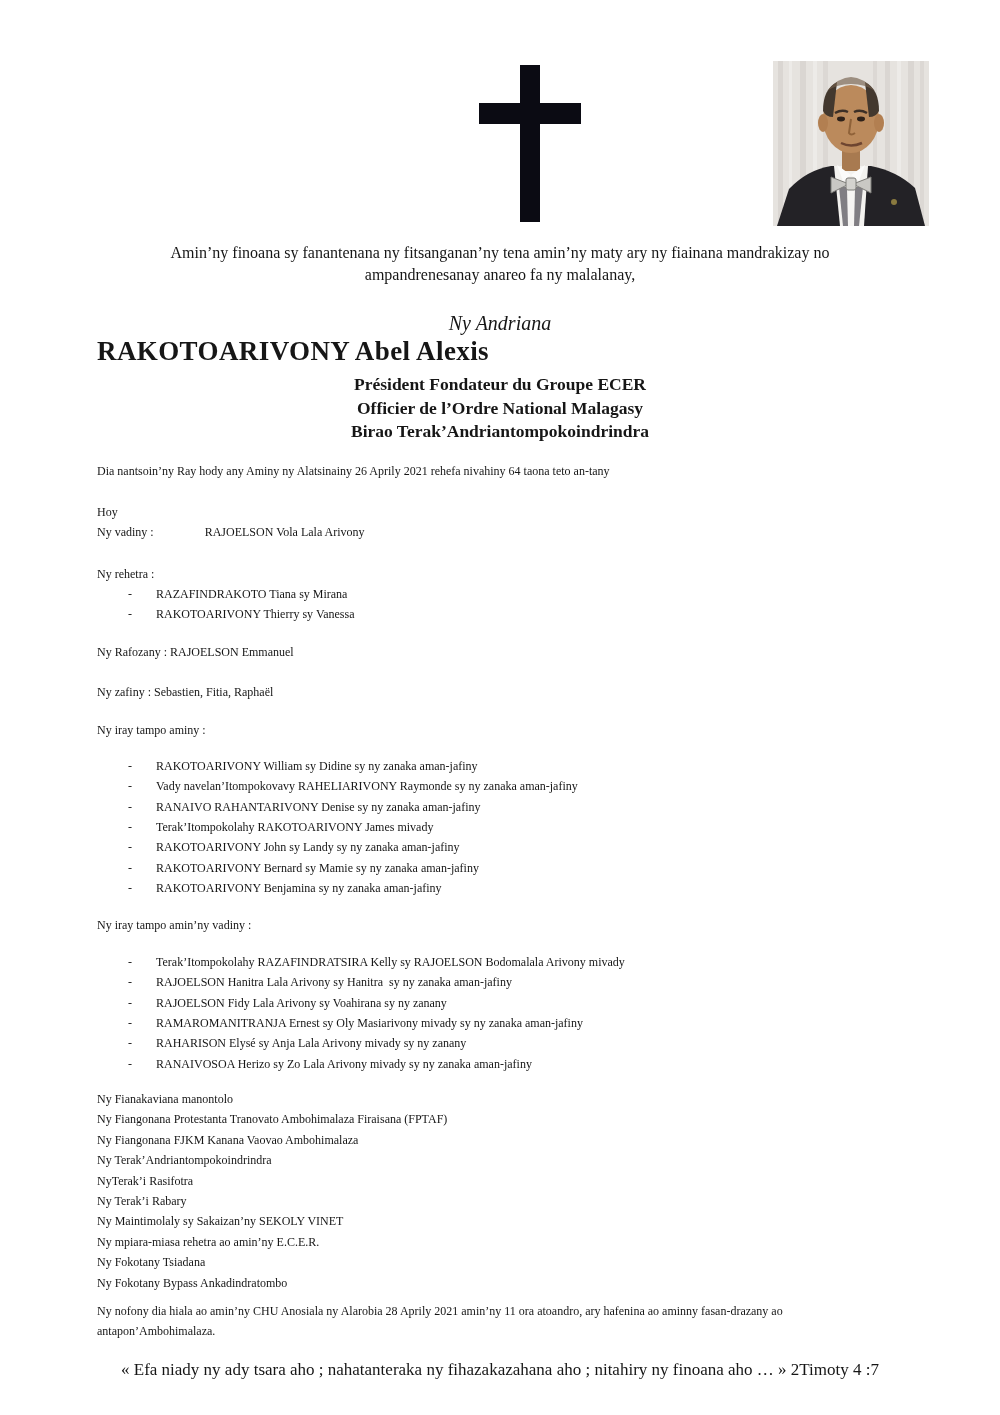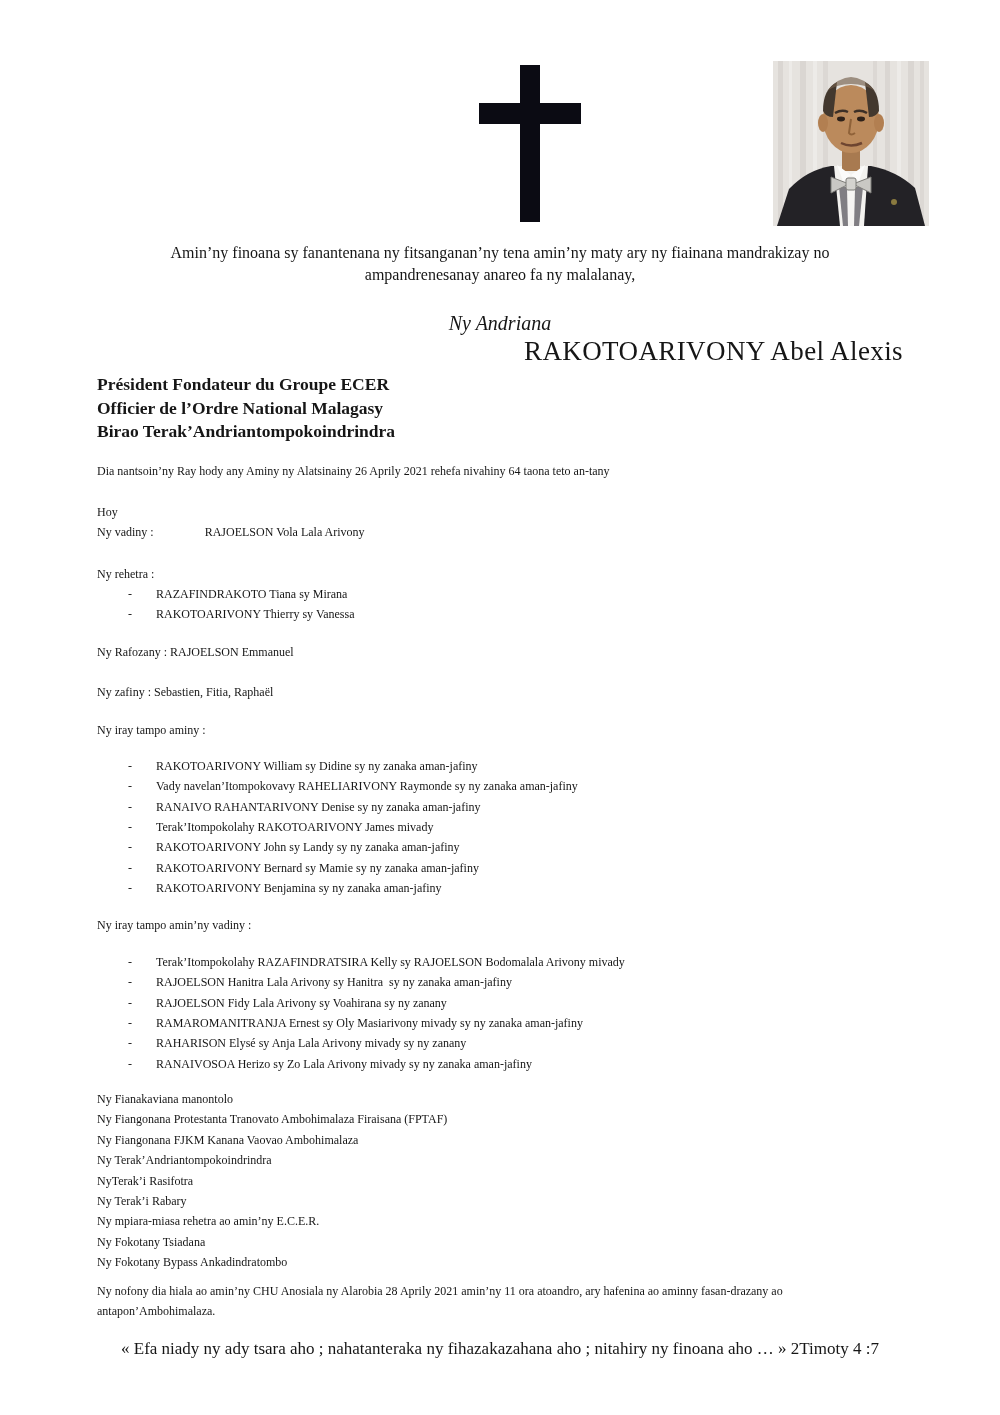--- a/index.html
+++ b/index.html
@@ -16,23 +16,23 @@
   .masthead { position:relative; height:232px; }
   .cross { position:absolute; left:443px; top:61px; width:102px; height:157px; }
   .cross .bar-v { position:absolute; left:41px; top:0; width:20px; height:157px; background:#0b0b13; }
   .cross .bar-h { position:absolute; left:0; top:38px; width:102px; height:21px; background:#0b0b13; }
   .photo { position:absolute; left:737px; top:57px; width:156px; height:165px; }
   .photo svg { display:block; }
   
   .content { padding:0 61px; }
   .intro { margin:6px 24px 0; text-align:center; font-size:16px; line-height:21.5px; }
   .honorific { margin:27px 0 0; text-align:center; font-style:italic; font-size:20px; line-height:23px; }
-  .deceased-name { margin:2px 0 0; text-align:right; font-weight:normal; font-size:27px; line-height:29px; letter-spacing:0.4px; }
+  .deceased-name { margin:2px 0 0; text-align:left; font-weight:bold; font-size:27px; line-height:29px; letter-spacing:0.4px; }
   .titles { margin-top:7px; }
-  .title-line { text-align:left; font-weight:bold; font-size:17.5px; line-height:23.5px; }
+  .title-line { text-align:center; font-weight:bold; font-size:17.5px; line-height:23.5px; }
   .body16 { font-size:12px; line-height:20.4px; }
   .announcement { margin-top:17px; }
   .block-hoy { margin-top:20.9px; }
   .spouse-name { margin-left:51px; }
   .block-zanany { margin-top:21px; }
   .line-rafozany { margin-top:17px; }
   .line-zafiny { margin-top:19.6px; }
   .line-aminy-label { margin-top:17.6px; }
   .list-siblings { margin-top:15.6px; }
   .line-vadiny-label { margin-top:16.2px; }
@@ -197,20 +197,21 @@
           </div>
       </div>
 
       <div class="groups">
         <div>Ny Fianakaviana manontolo</div>
         <div>Ny Fiangonana Protestanta Tranovato Ambohimalaza Firaisana (FPTAF)</div>
         <div>Ny Fiangonana FJKM Kanana Vaovao Ambohimalaza</div>
         <div>Ny Terak’Andriantompokoindrindra</div>
         <div>NyTerak’i Rasifotra</div>
         <div>Ny Terak’i Rabary</div>
+        <div>Ny Maintimolaly sy Sakaizan’ny SEKOLY VINET</div>
         <div>Ny mpiara-miasa rehetra ao amin’ny E.C.E.R.</div>
         <div>Ny Fokotany Tsiadana</div>
         <div>Ny Fokotany Bypass Ankadindratombo</div>
       </div>
 
       <p class="burial">Ny nofony dia hiala ao amin’ny CHU Anosiala ny Alarobia 28 Aprily 2021 amin’ny 11 ora atoandro, ary hafenina ao aminny fasan-drazany ao antapon’Ambohimalaza.</p>
 
     </div>
 
     <p class="quote">« Efa niady ny ady tsara aho ; nahatanteraka ny fihazakazahana aho ; nitahiry ny finoana aho … » 2Timoty 4 :7</p>

